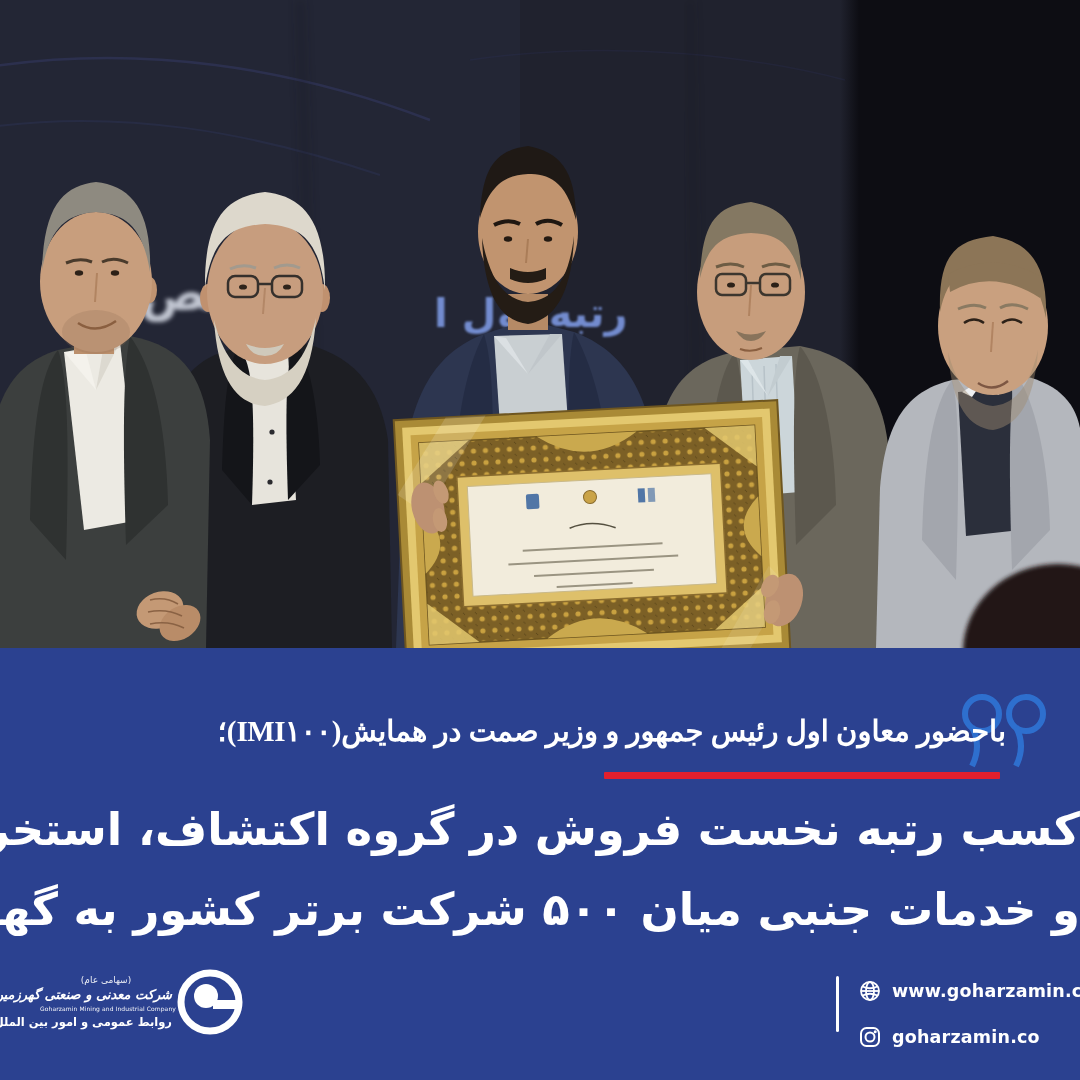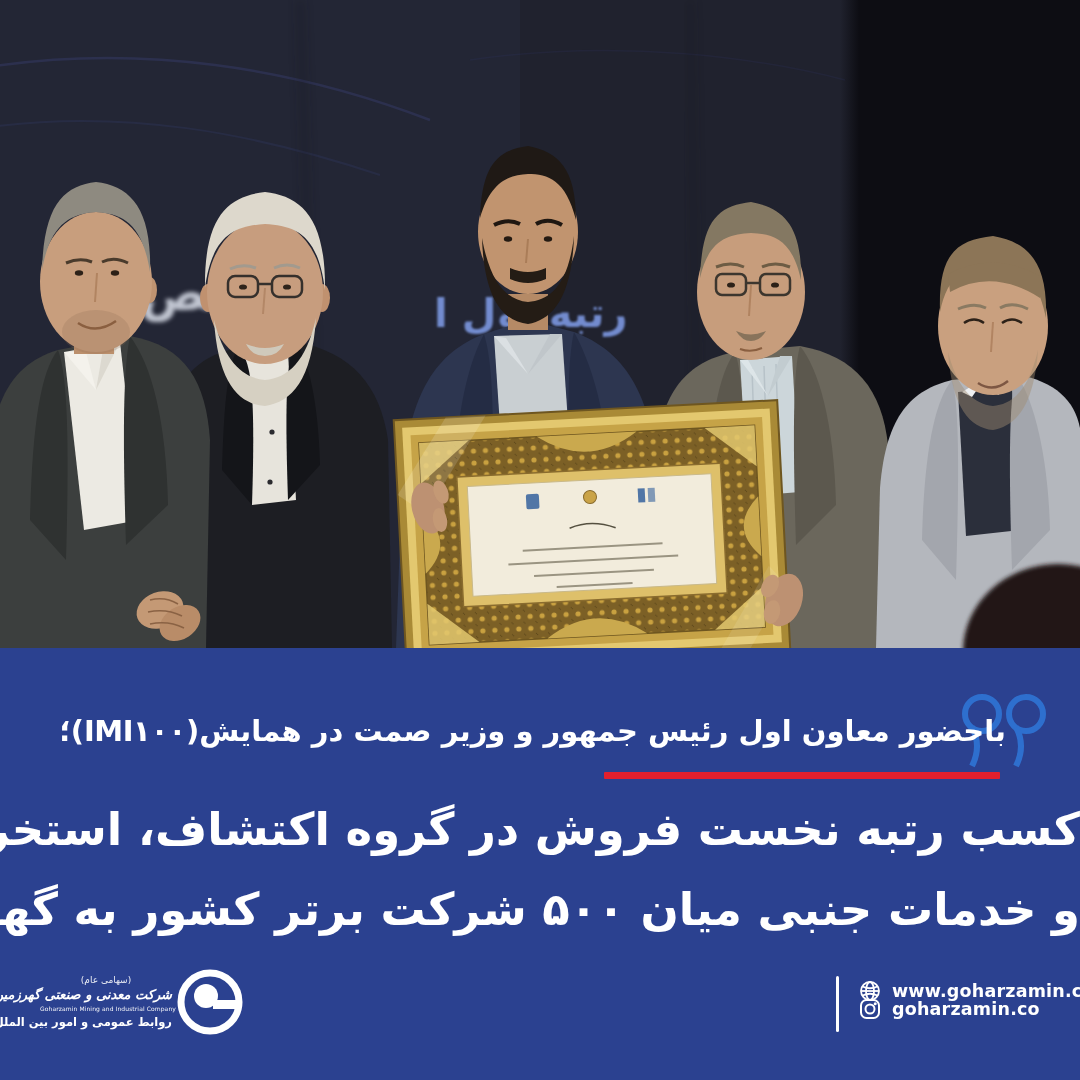--- a/index.html
+++ b/index.html
@@ -5,37 +5,37 @@
   html,body{margin:0;padding:0;background:#10131d;}
   .canvas{position:relative;width:1080px;height:1080px;overflow:hidden;
           font-family:"DejaVu Sans",sans-serif;background:#2b4190;}
   
   .photo{position:absolute;top:0;left:0;width:1080px;height:648px;background:#20222e;}
   .photo svg{display:block;}
   
   .panel{position:absolute;top:648px;left:0;width:1080px;height:432px;background:#2b4190;}
   .quote-icon{position:absolute;top:40px;right:26px;}
   .kicker{position:absolute;top:66px;right:74px;direction:rtl;color:#ffffff;
-          font-size:29px;font-weight:bold;letter-spacing:-0.5px;white-space:nowrap;}
+          font-size:29px;font-weight:bold;letter-spacing:-0.5px;white-space:nowrap;font-family:Liberation Serif, serif;}
   .red-bar{position:absolute;top:124px;right:80px;width:396px;height:7px;background:#e2202e;border-radius:1px;}
   .headline{position:absolute;top:142px;left:0;width:1080px;text-align:center;direction:rtl;
             color:#ffffff;font-size:45px;font-weight:bold;line-height:80px;letter-spacing:-1px;}
   .headline div{white-space:nowrap;}
   
   .logo-block{position:absolute;left:40px;top:316px;display:flex;align-items:center;gap:0;color:#fff;}
   .logo-text{width:132px;text-align:center;}
   .logo-note{font-size:9px;opacity:.9;direction:rtl;white-space:nowrap;}
   .logo-fa{font-size:13px;font-weight:bold;font-style:italic;direction:rtl;white-space:nowrap;margin-top:2px;}
   .logo-en{font-size:6px;letter-spacing:.1px;white-space:nowrap;margin-top:3px;opacity:.95;}
   .logo-dept{font-size:11.5px;font-weight:bold;direction:rtl;white-space:nowrap;margin-top:3px;}
   .contact-bar{position:absolute;left:836px;top:328px;width:3px;height:56px;background:#fff;border-radius:2px;}
   .contact-row{position:absolute;left:858px;display:flex;align-items:center;gap:10px;color:#fff;
                font-size:17.5px;font-weight:bold;letter-spacing:.2px;}
   .row-web{top:331px;}
-  .row-insta{top:349px;}
+  .row-insta{top:377px;}
 </style>
 </head>
 <body>
 
 <div class="canvas">
 
   <div class="photo">
     <svg width="1080" height="648" viewBox="0 0 1080 648" style="font-family:'DejaVu Sans',sans-serif">
       <defs>
         <filter id="b1" x="-40%" y="-40%" width="180%" height="180%">

